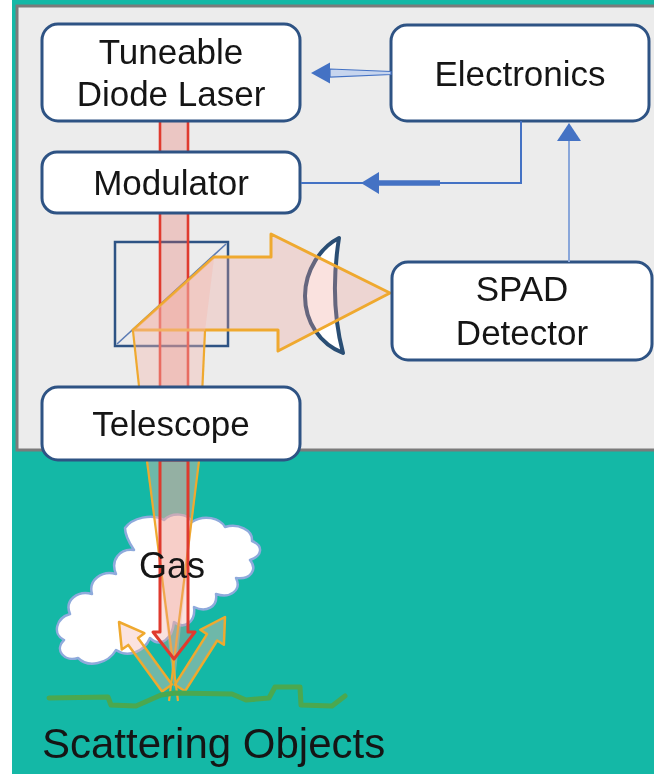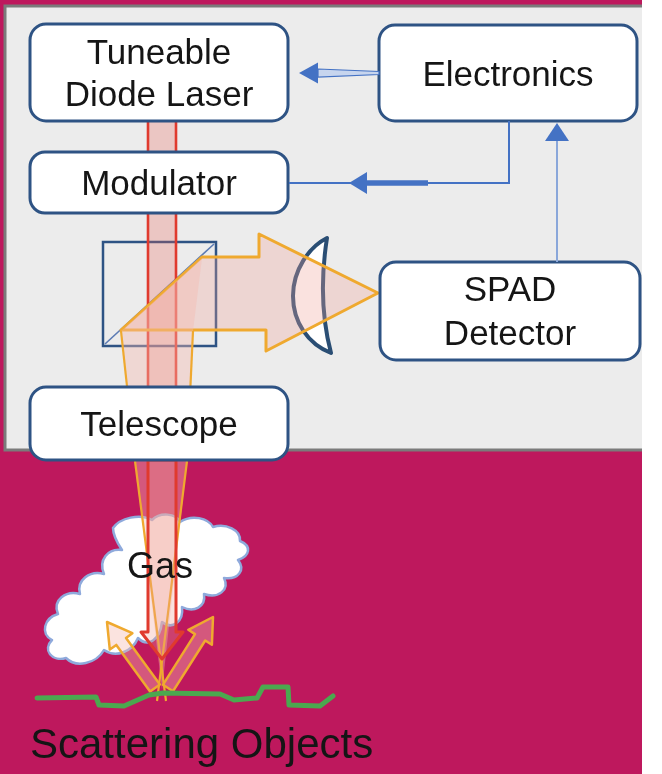--- a/index.html
+++ b/index.html
@@ -1,22 +1,23 @@
 <!DOCTYPE html>
 <html><head>
 <meta charset="utf-8">
 <style>
   html, body { margin: 0; padding: 0; background: #ffffff; }
   .stage {
     position: relative;
     width: 642px;
     height: 774px;
-    background: #be185d;
+    background: #14b8a6;
     font-family: "Liberation Sans", sans-serif;
     overflow: hidden;
+    margin-left: 12px;
   }
   svg { display: block; }
   text {
     fill: #151515;
     font-family: "Liberation Sans", sans-serif;
   }
   .node-label { font-size: 35px; }
   .gas-label { font-size: 36px; }
   .caption-label { font-size: 42px; }
 </style>

